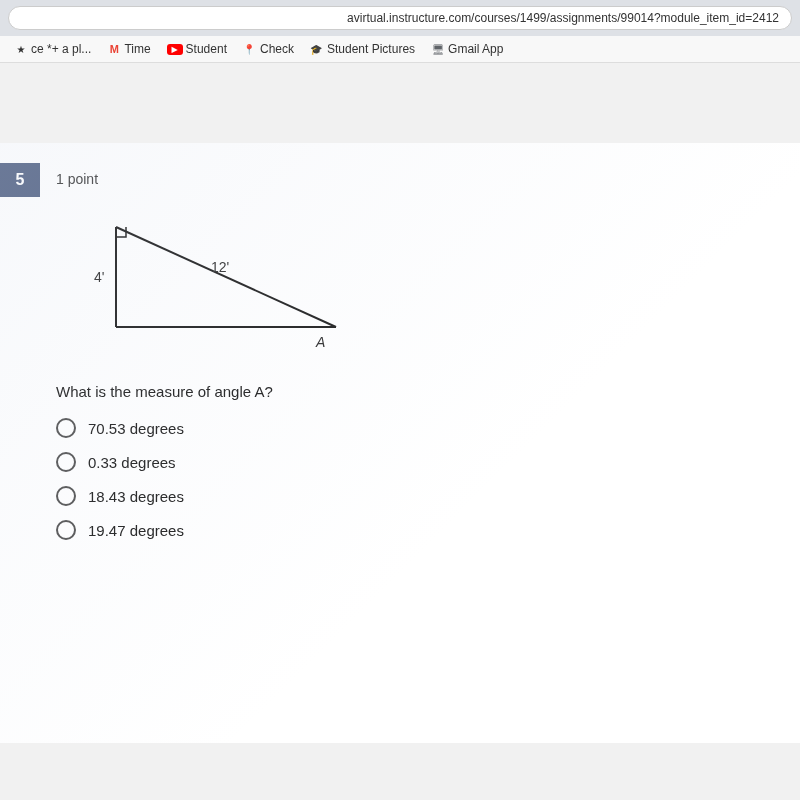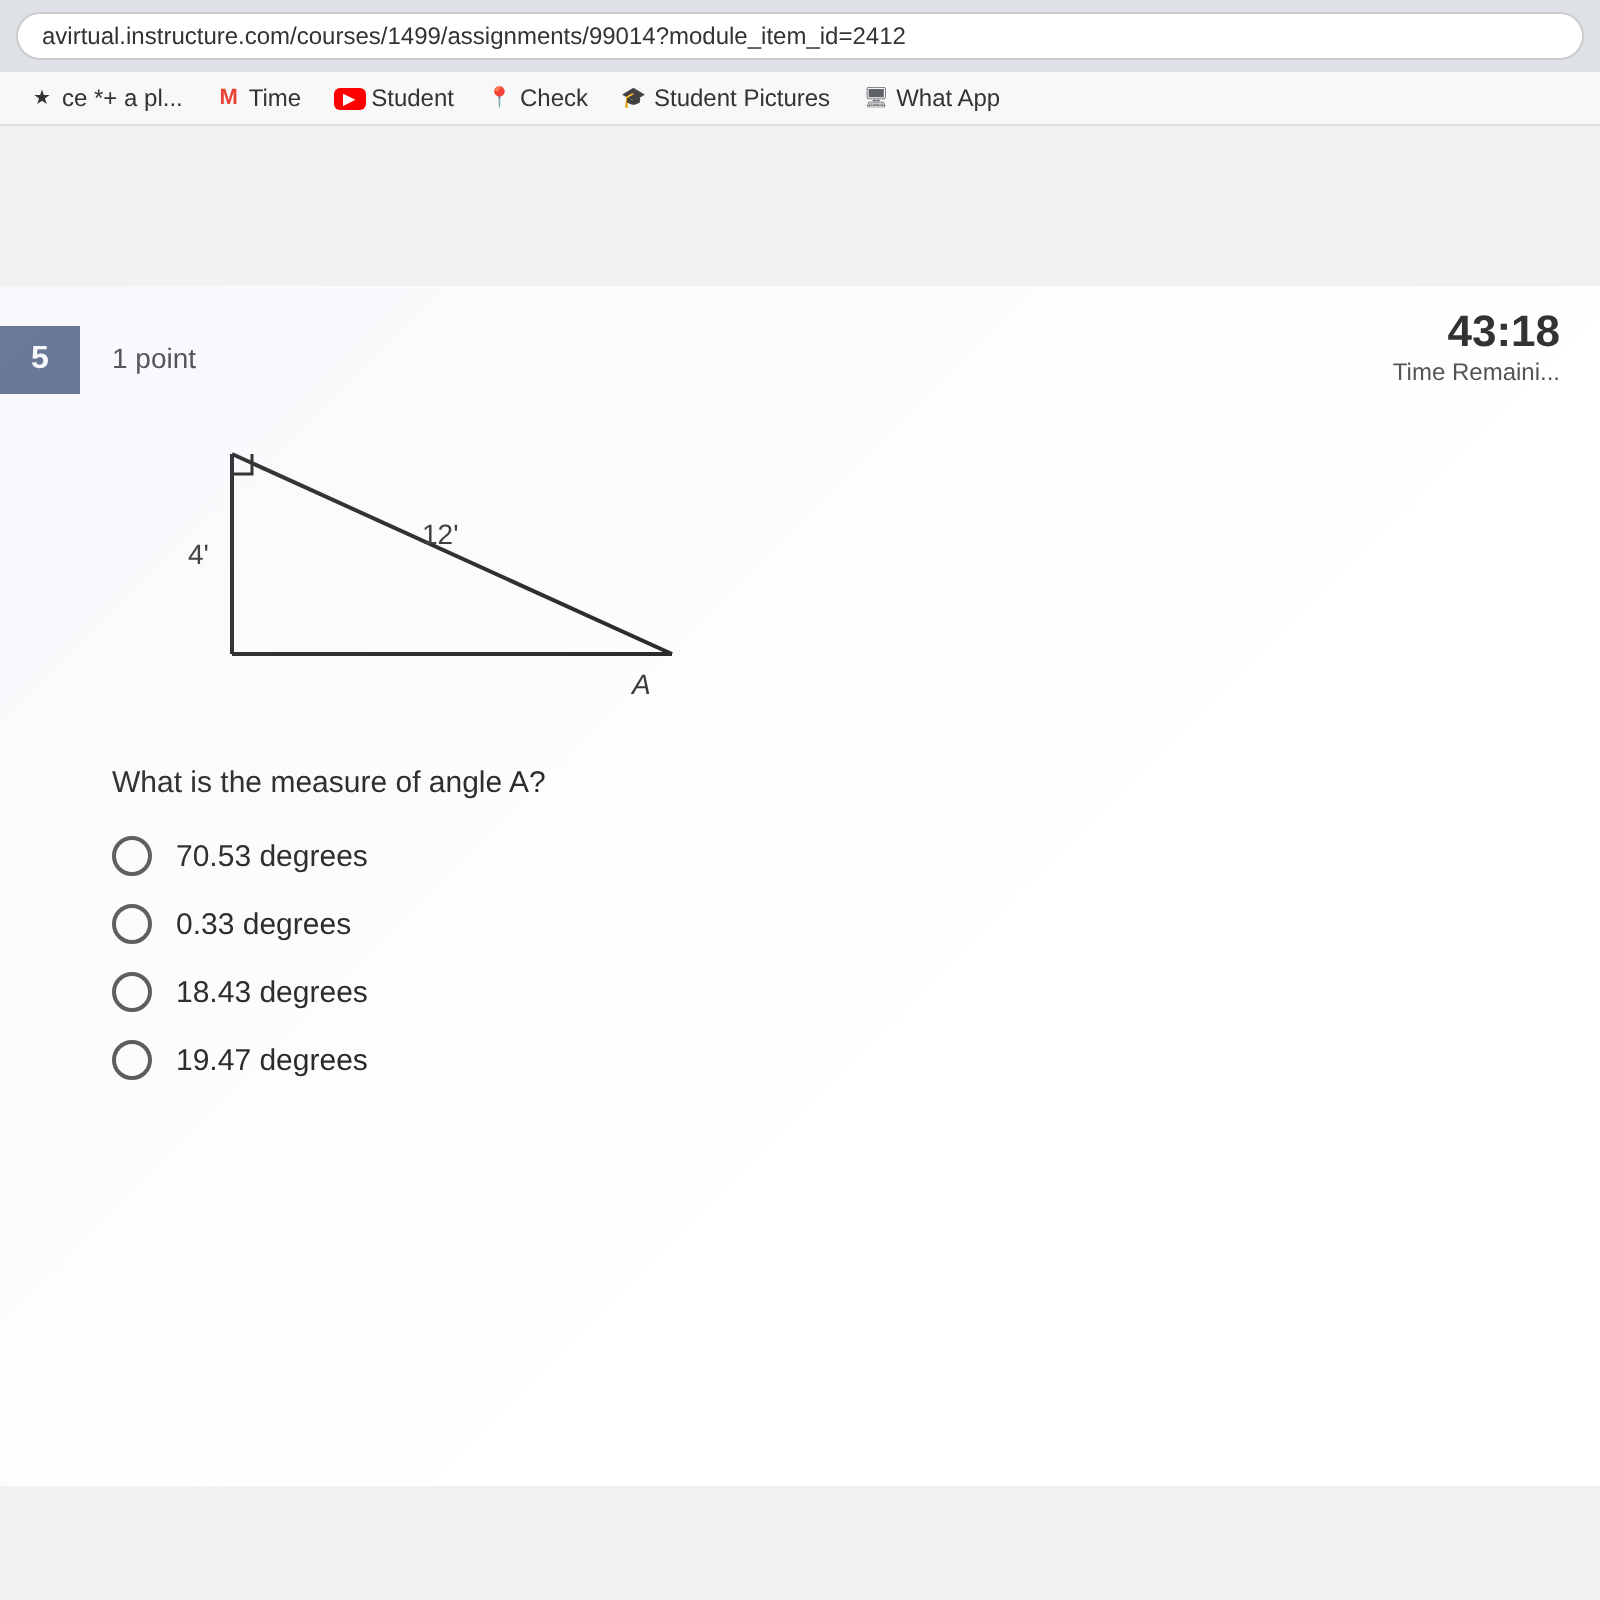--- a/index.html
+++ b/index.html
@@ -8,20 +8,21 @@
       height: 800px;
       overflow: hidden;
       font-family: Arial, sans-serif;
       background: #f1f1f1;
     }
 
     
     .browser-chrome {
       background: #dee1e6;
       width: 100%;
+      text-align: right;
     }
 
     
     .address-bar-row {
       background: #dee1e6;
       padding: 6px 8px;
       display: flex;
       align-items: center;
     }
     .address-bar {
@@ -211,31 +212,27 @@
     <div class="bookmark-item">
       <span class="bm-icon maps-icon">📍</span>
       <span>Check</span>
     </div>
     <div class="bookmark-item">
       <span class="bm-icon student-icon">🎓</span>
       <span>Student Pictures</span>
     </div>
     <div class="bookmark-item">
       <span class="bm-icon check-icon">🖥</span>
-      <span>What App</span>
+      <span>Gmail App</span>
     </div>
   </div>
 </div>
 
 <div class="page-content">
 
-  <div class="timer-area">
-    <div class="timer-value">43:18</div>
-    <div class="timer-label">Time Remaini...</div>
-  </div>
 
   <div class="question-container">
 
     <div class="question-header">
       <div class="question-number-badge">5</div>
       <div class="question-points">1 point</div>
     </div>
 
     <div class="diagram-container">
       <svg class="triangle-svg" width="320" height="160">

